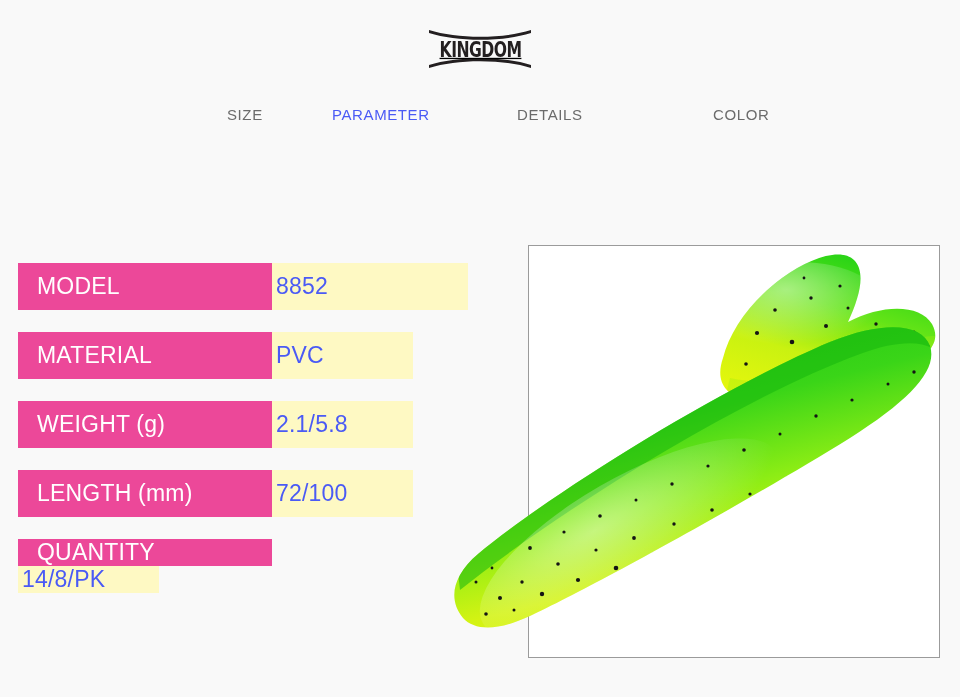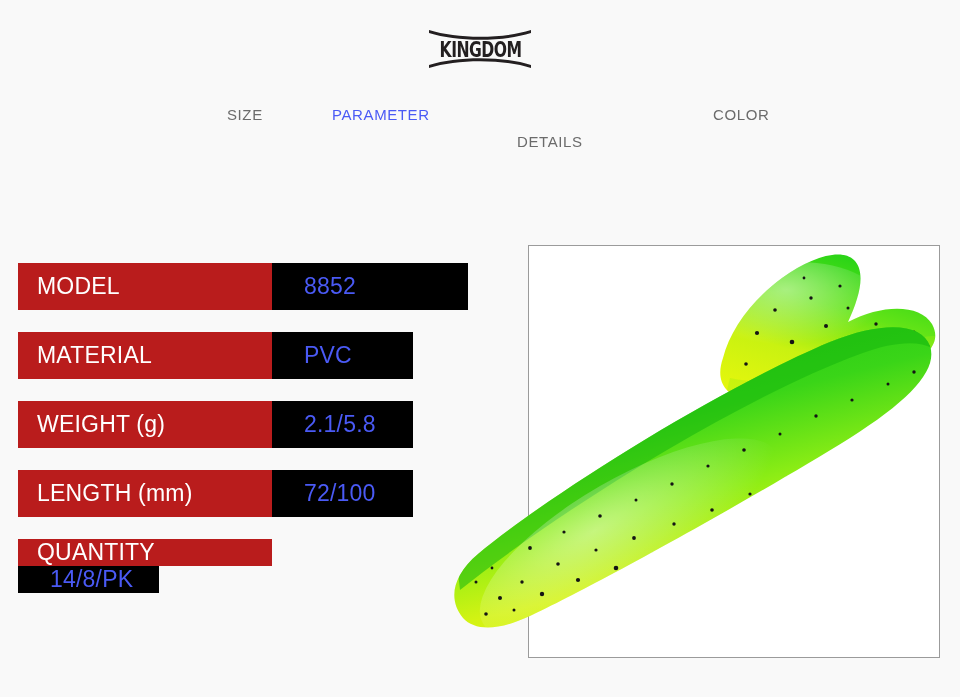--- a/index.html
+++ b/index.html
@@ -19,20 +19,21 @@
   
   .logo-wrap {
     position: absolute;
     left: 0;
     top: 26px;
     width: 960px;
     height: 46px;
     display: flex;
     align-items: center;
     justify-content: center;
+    text-decoration: underline;
   }
 
   .logo {
     position: relative;
     width: 106px;
     height: 42px;
     display: flex;
     align-items: center;
     justify-content: center;
   }
@@ -71,58 +72,58 @@
     user-select: none;
   }
 
   .tab.active {
     color: #4a5af5;
     font-weight: 400;
   }
 
   .tab-0 { left: 199px; margin-left: 28px; }
   .tab-1 { left: 332px; }
-  .tab-2 { left: 517px; margin-top: 27px; }
+  .tab-2 { left: 517px; }
   .tab-3 { left: 713px; }
 
   
   .spec-table {
     position: absolute;
     left: 18px;
     top: 263px;
   }
 
   .spec-row {
     display: flex;
     align-items: stretch;
     height: 47px;
     margin-bottom: 22px;
   }
 
   .spec-row:last-child { margin-bottom: 0; flex-direction: column; }
 
   .spec-label {
     width: 254px;
-    background: #b91c1c;
+    background: #ec4899;
     color: #ffffff;
     font-size: 23px;
     display: flex;
     align-items: center;
     padding-left: 19px;
     letter-spacing: 0.2px;
     white-space: nowrap;
   }
 
   .spec-value {
-    background: #000000;
+    background: #fef9c3;
     color: #4a5af5;
     font-size: 23px;
     display: flex;
     align-items: center;
-    padding-left: 32px;
+    padding-left: 4px;
     letter-spacing: 0.2px;
     white-space: nowrap;
   }
 
   .spec-value.wide  { width: 196px; }
   .spec-value.narrow{ width: 141px; }
 
   
   .image-frame {
     position: absolute;

